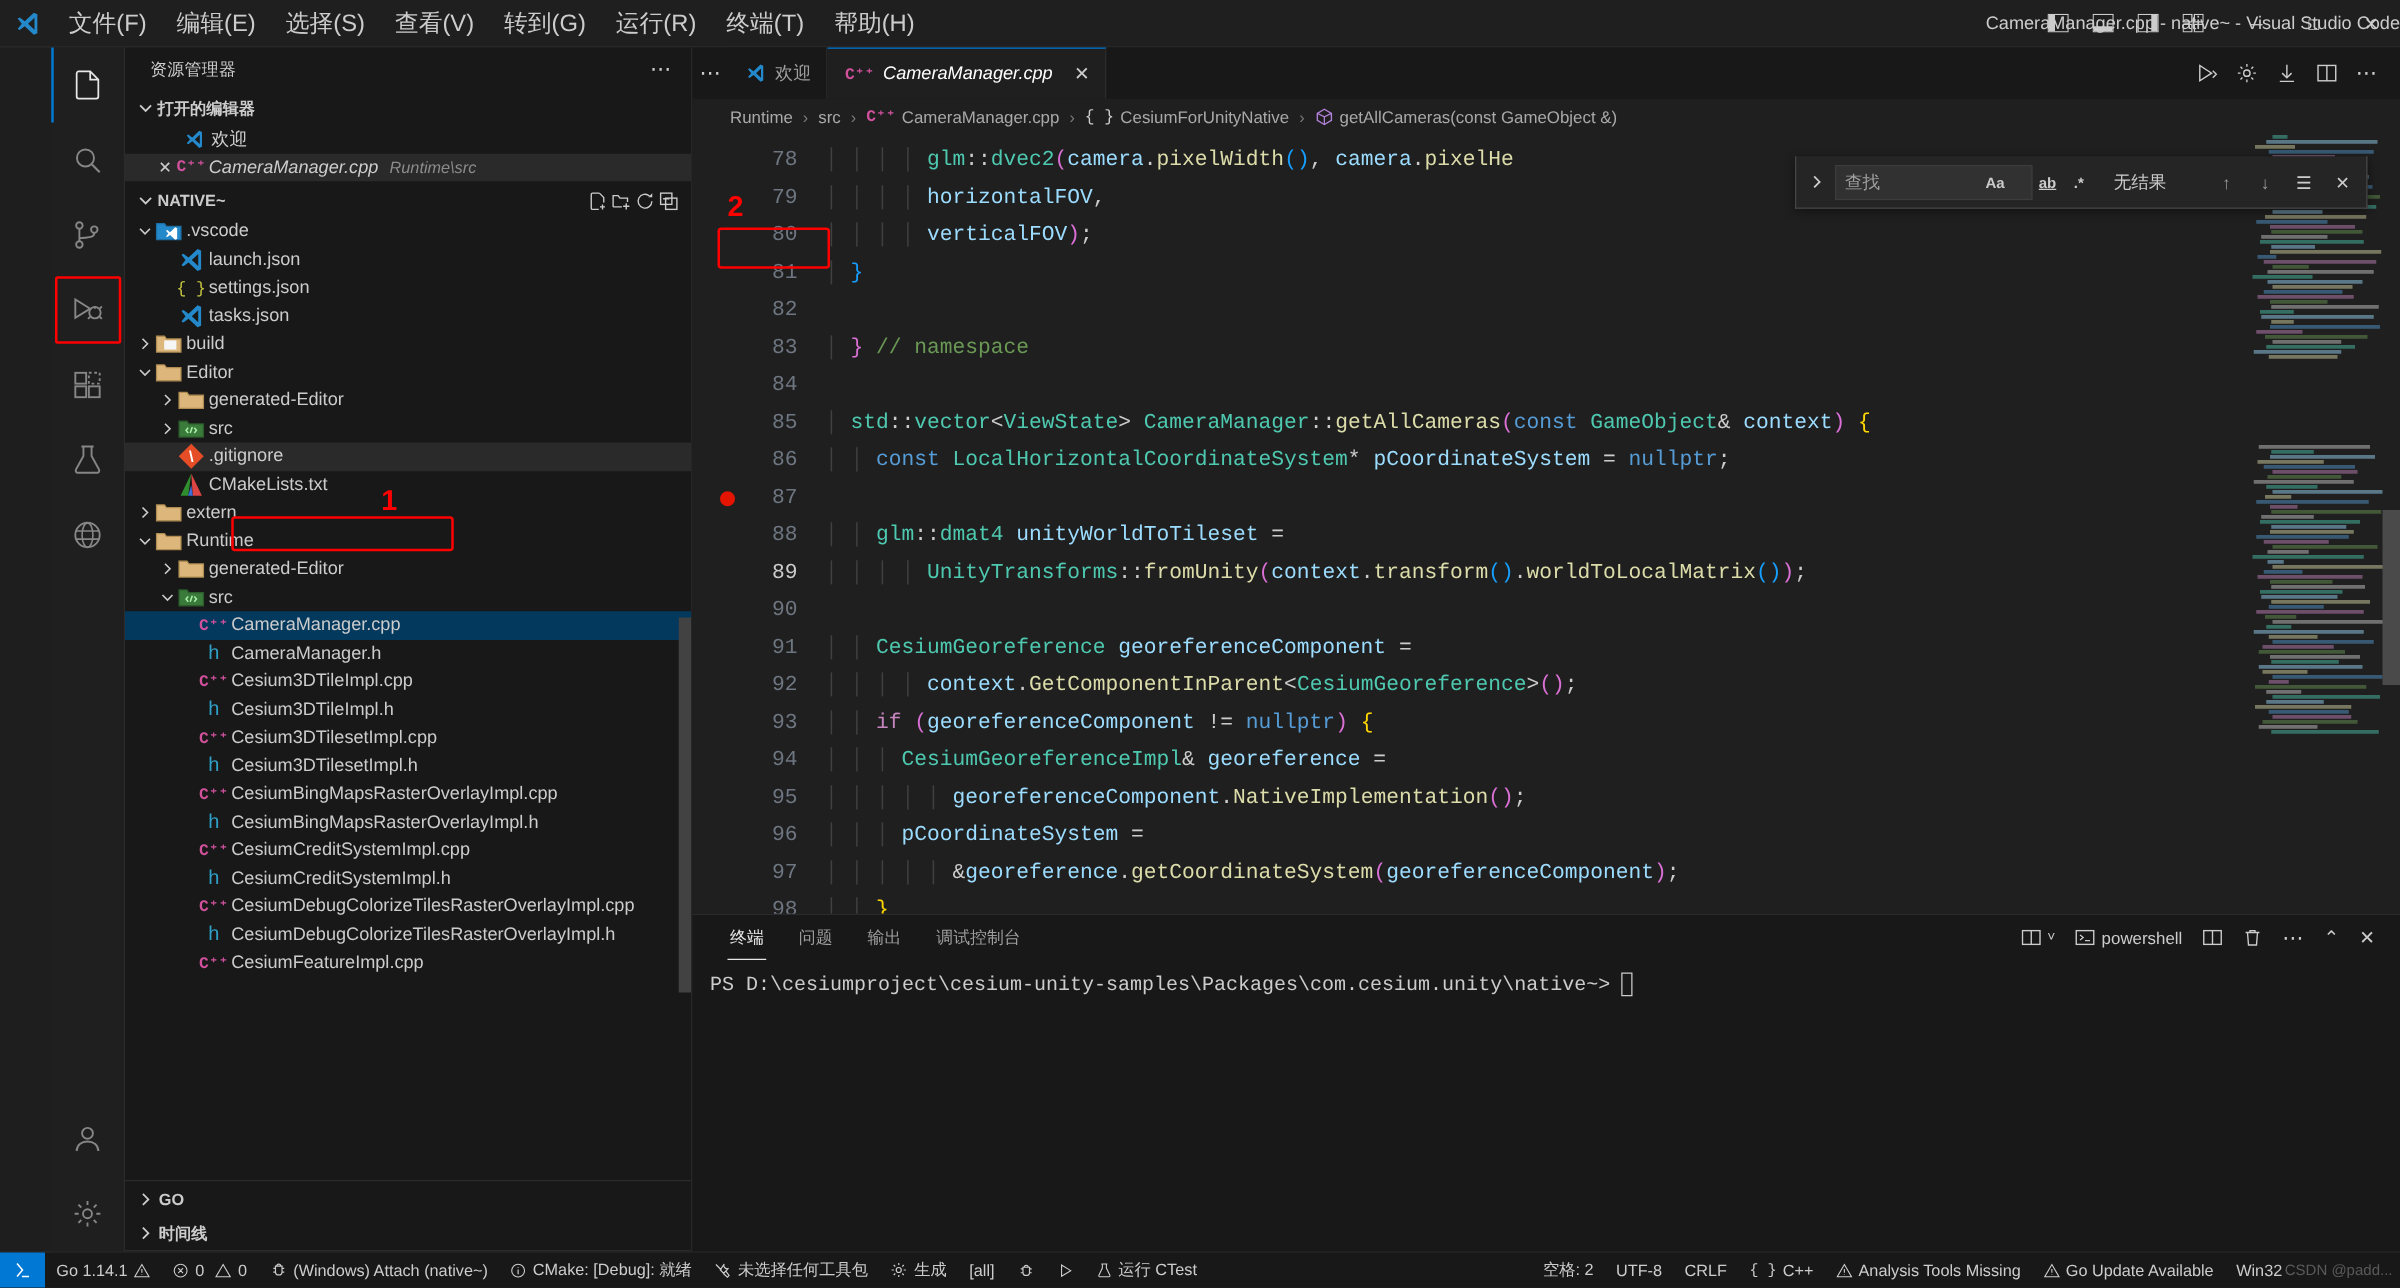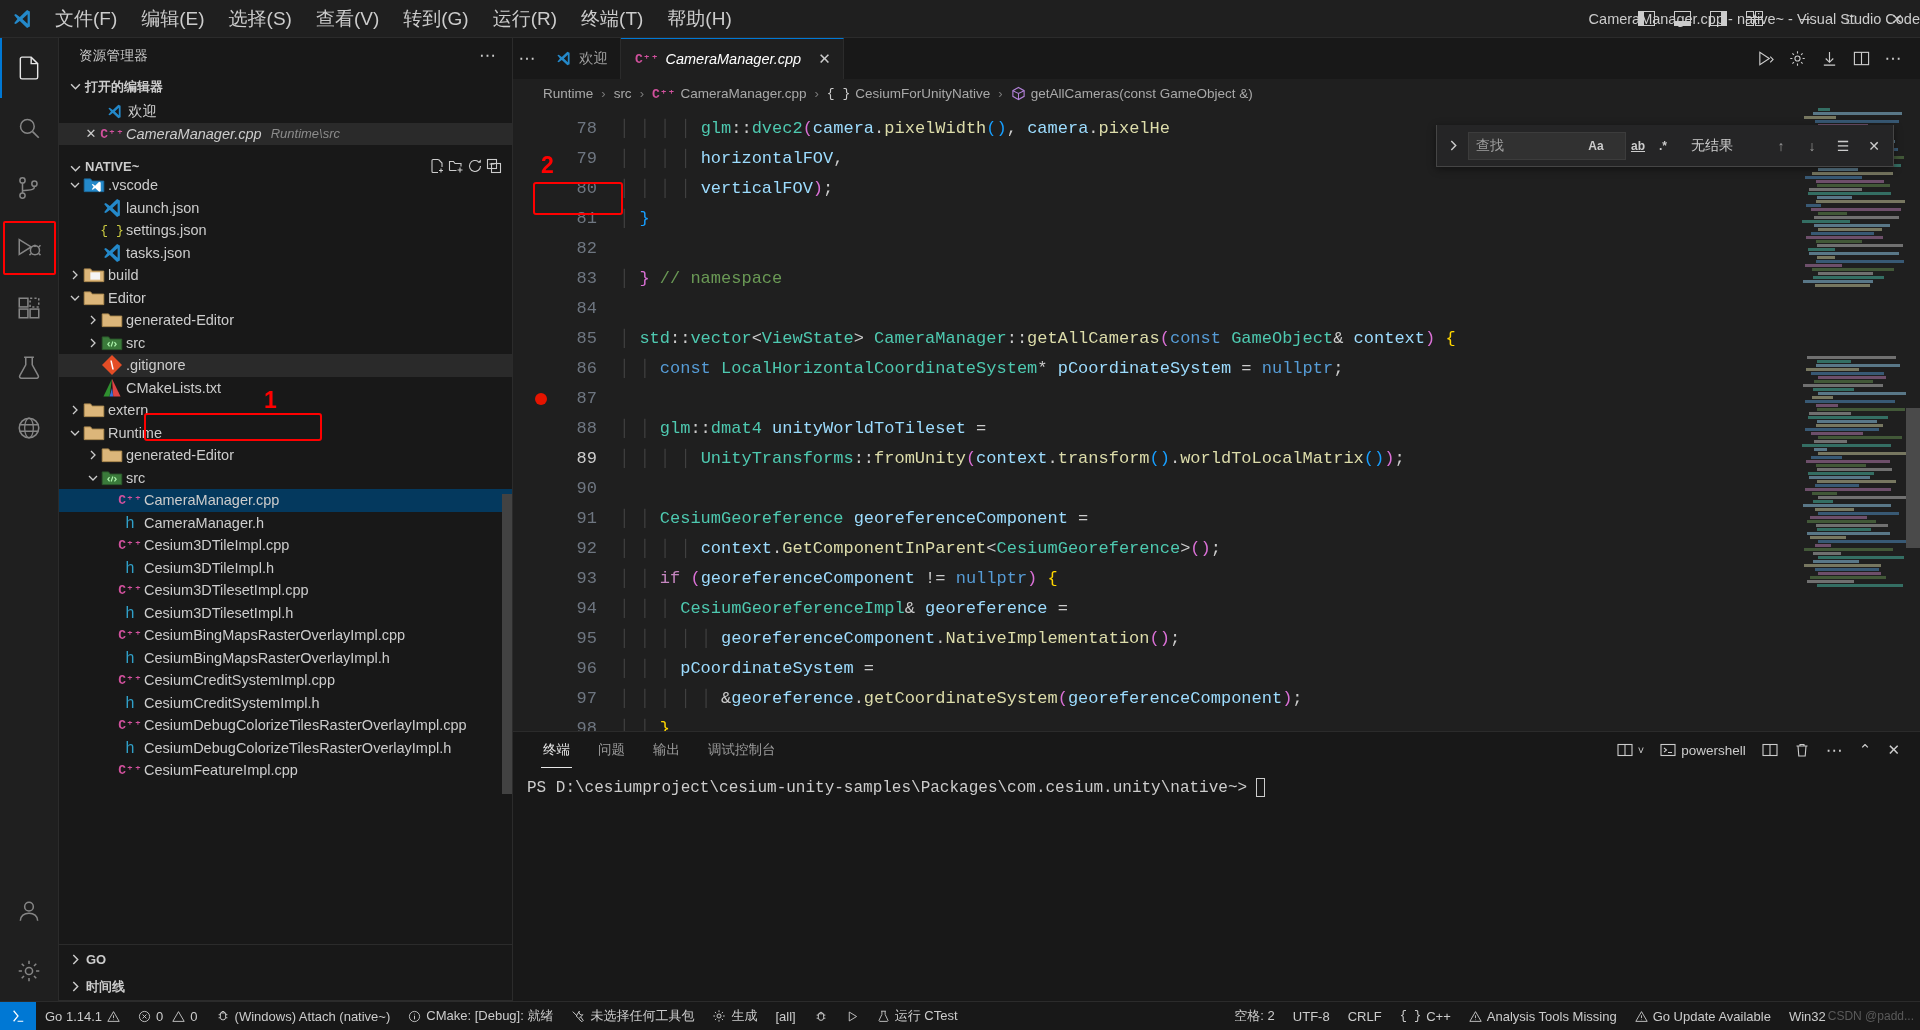--- a/index.html
+++ b/index.html
@@ -26,21 +26,21 @@
   .tb-title {
     position:absolute; left:0; right:0; text-align:right; font-size:14.5px; color:#cccccc;
     pointer-events:none;
   }
   .tb-right { margin-left:auto; display:flex; align-items:center; height:100%; z-index:2; }
   .layout-icons { display:flex; gap:0px; align-items:center; margin-right:10px; }
   .layout-icon { width:36px; height:36px; display:flex; align-items:center; justify-content:center; }
   .win-btn { width:46px; height:38px; display:flex; align-items:center; justify-content:center; font-size:14px; color:#cccccc;}
 
   
-  .body-row { flex:1; display:flex; min-height:0; }
+  .body-row { flex:1; display:flex; min-height:0;padding-left:41px; }
 
   
   .activitybar {
     width:59px; min-width:59px; background:#1f1f1f; display:flex; flex-direction:column;
     align-items:center; border-right:1px solid #2b2b2b;
   }
   .act-item {
     width:59px; height:60px; display:flex; align-items:center; justify-content:center;
     color:#868686; position:relative;
   }
@@ -347,21 +347,21 @@
           <span class="label">欢迎</span>
         </div>
         <div class="row hl" style="padding-left:22px;">
           <span class="openeditor-close">✕</span>
           <span class="ficon ic-cpp">C⁺⁺</span>
           <span class="label italic-name">CameraManager.cpp</span>
           <span class="path-suffix">Runtime\src</span>
         </div>
       </div>
 
-      <div class="section-head" style="margin-top:2px;align-items:flex-end;">
+      <div class="section-head" style="margin-top:2px;">
         <span class="chev">
             <svg viewBox="0 0 10 10">
               <path d="M1 3l4 4 4-4" fill="none" stroke="currentColor" stroke-width="1.3"></path>
             </svg>
           </span>
         <span>NATIVE~</span>
         <span class="sec-actions">
           <span>
               <svg viewBox="0 0 16 16">
                 <path fill="none" stroke="currentColor" stroke-width="1.1" d="M9.5 1.5H4a1 1 0 0 0-1 1v11a1 1 0 0 0 1 1h5"></path>

